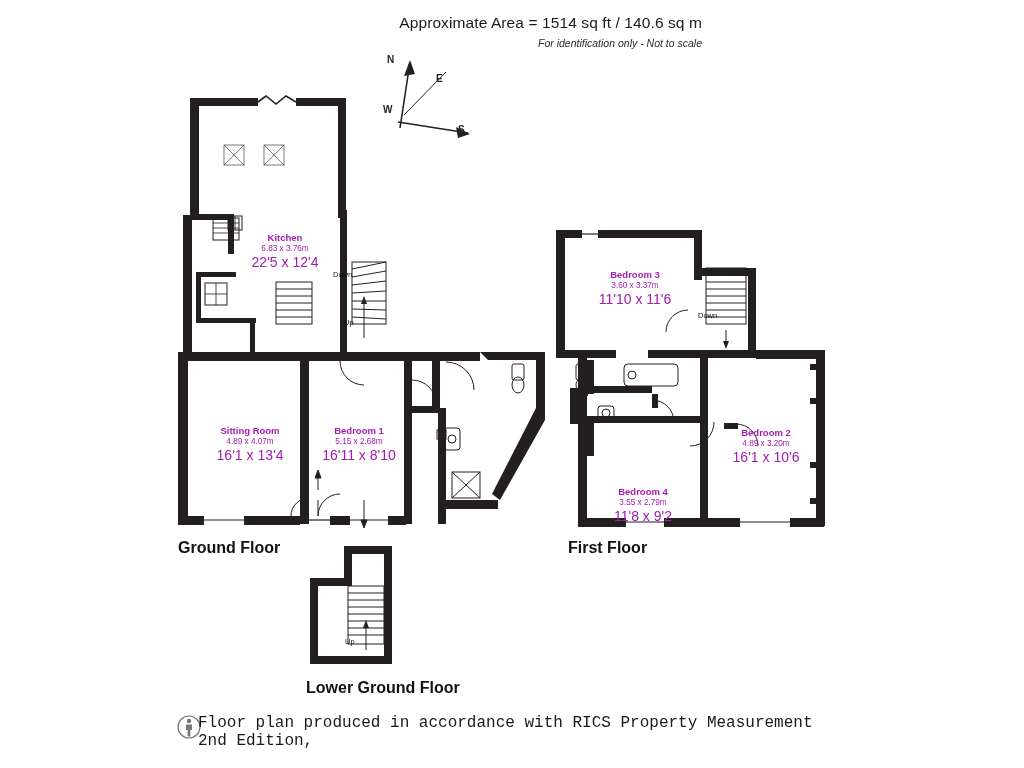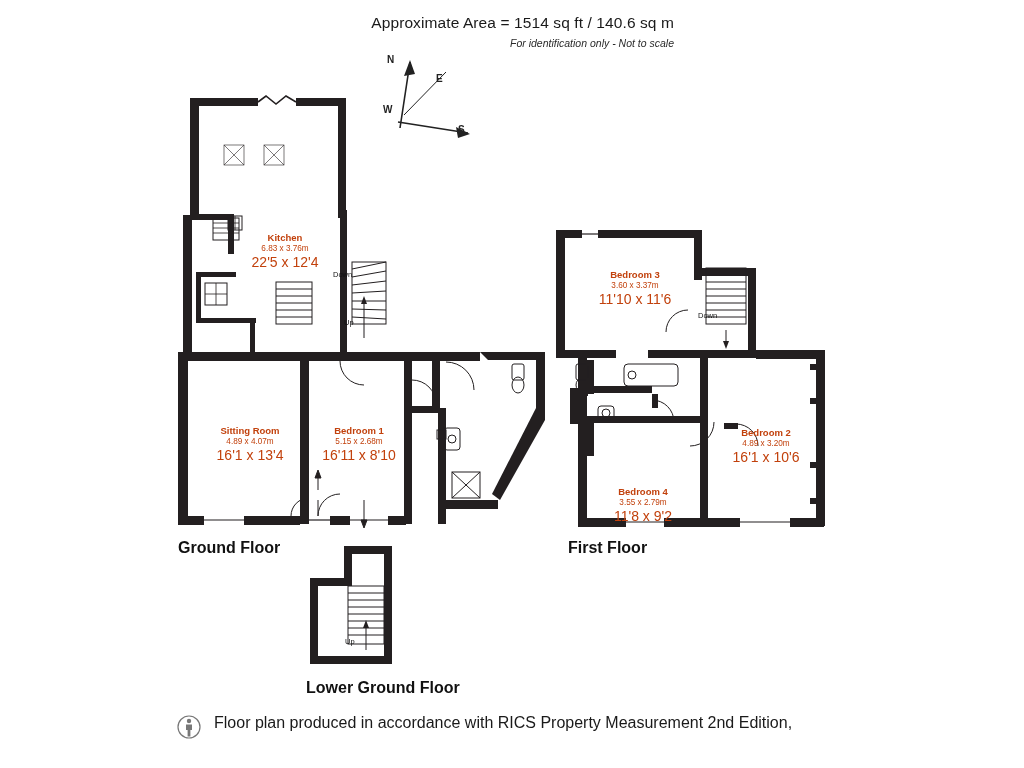--- a/index.html
+++ b/index.html
@@ -13,20 +13,21 @@
     position: relative;
     font-family: "Liberation Sans", sans-serif;
     color: #1a1a1a;
     overflow: hidden;
   }
   .page {
     position: absolute;
     left: 0; top: 0;
     width: 864px;
     height: 768px;
+    padding-left: 28px;
   }
   
   .header {
     position: absolute;
     right: 190px;
     top: 14px;
     text-align: right;
     width: 520px;
   }
   .header-area {
@@ -59,21 +60,21 @@
     position: absolute;
     font-size: 16px;
     font-weight: bold;
     color: #111;
   }
   
   .room {
     position: absolute;
     text-align: center;
     line-height: 1.25;
-    color: #c2410c;
+    color: #a21caf;
     white-space: nowrap;
   }
   .room .nm {
     font-size: 9.5px;
     font-weight: bold;
     display: block;
   }
   .room .dm {
     font-size: 8.2px;
     display: block;
@@ -89,23 +90,24 @@
   }
   .footer-icon {
     position: absolute;
     left: 176px;
     top: 712px;
     width: 26px;
     height: 30px;
   }
   .footer-text {
     position: absolute;
-    left: 214px;
+    left: 198px;
     top: 714px;
     width: 640px;
+    font-family: Liberation Mono, monospace;
   }
   .footer-text .c {
     color: #444;
   }
   svg.plan {
     position: absolute;
     left: 0; top: 0;
     width: 1024px;
     height: 768px;
     pointer-events: none;

